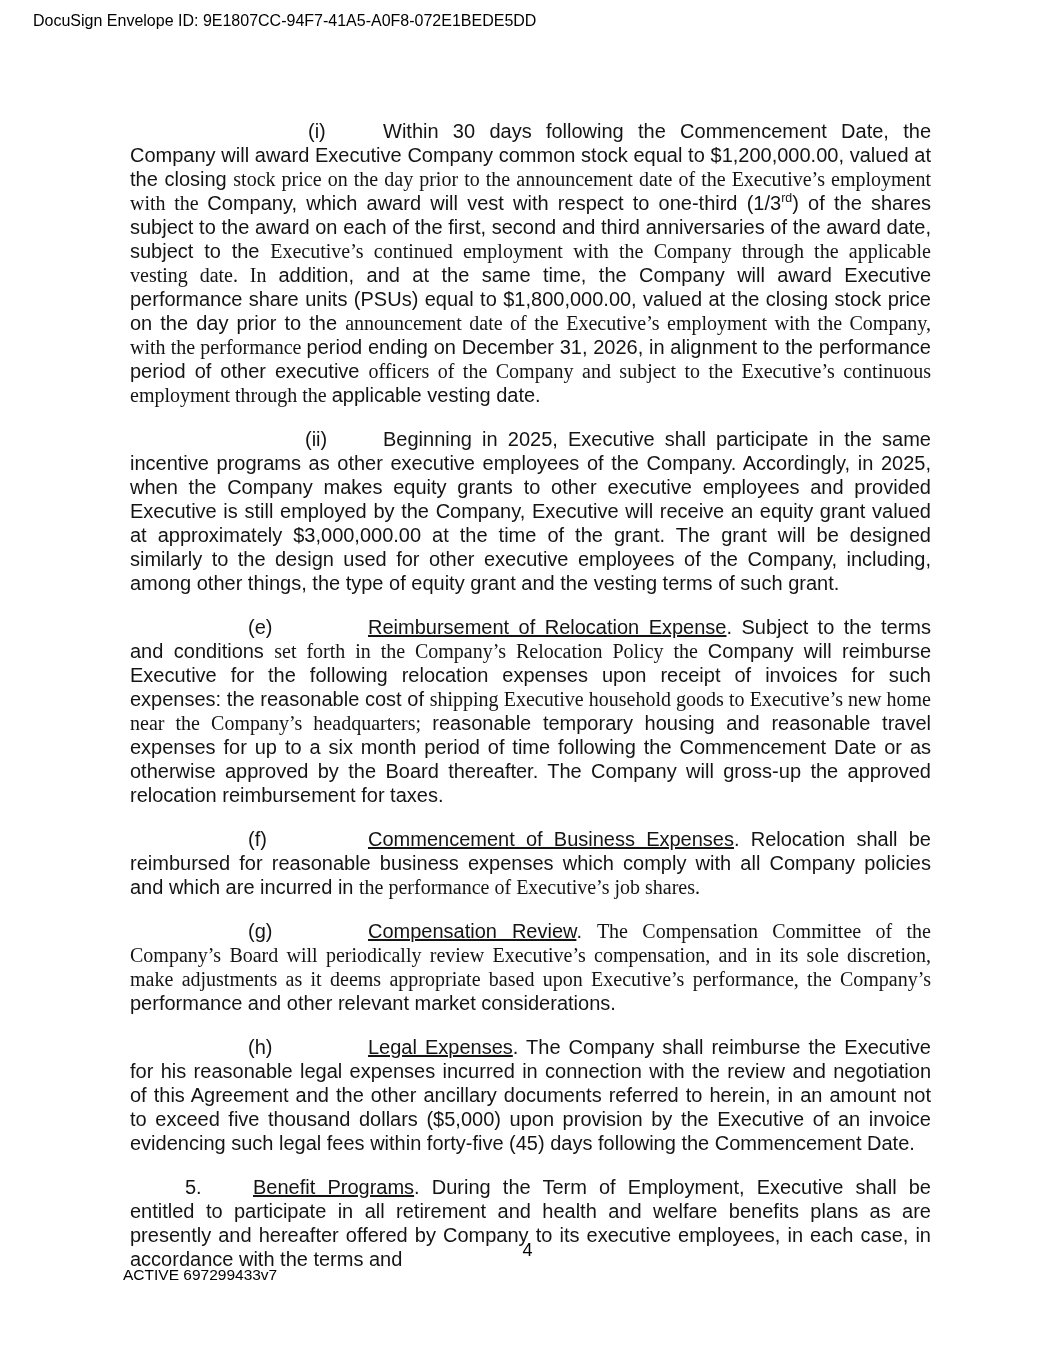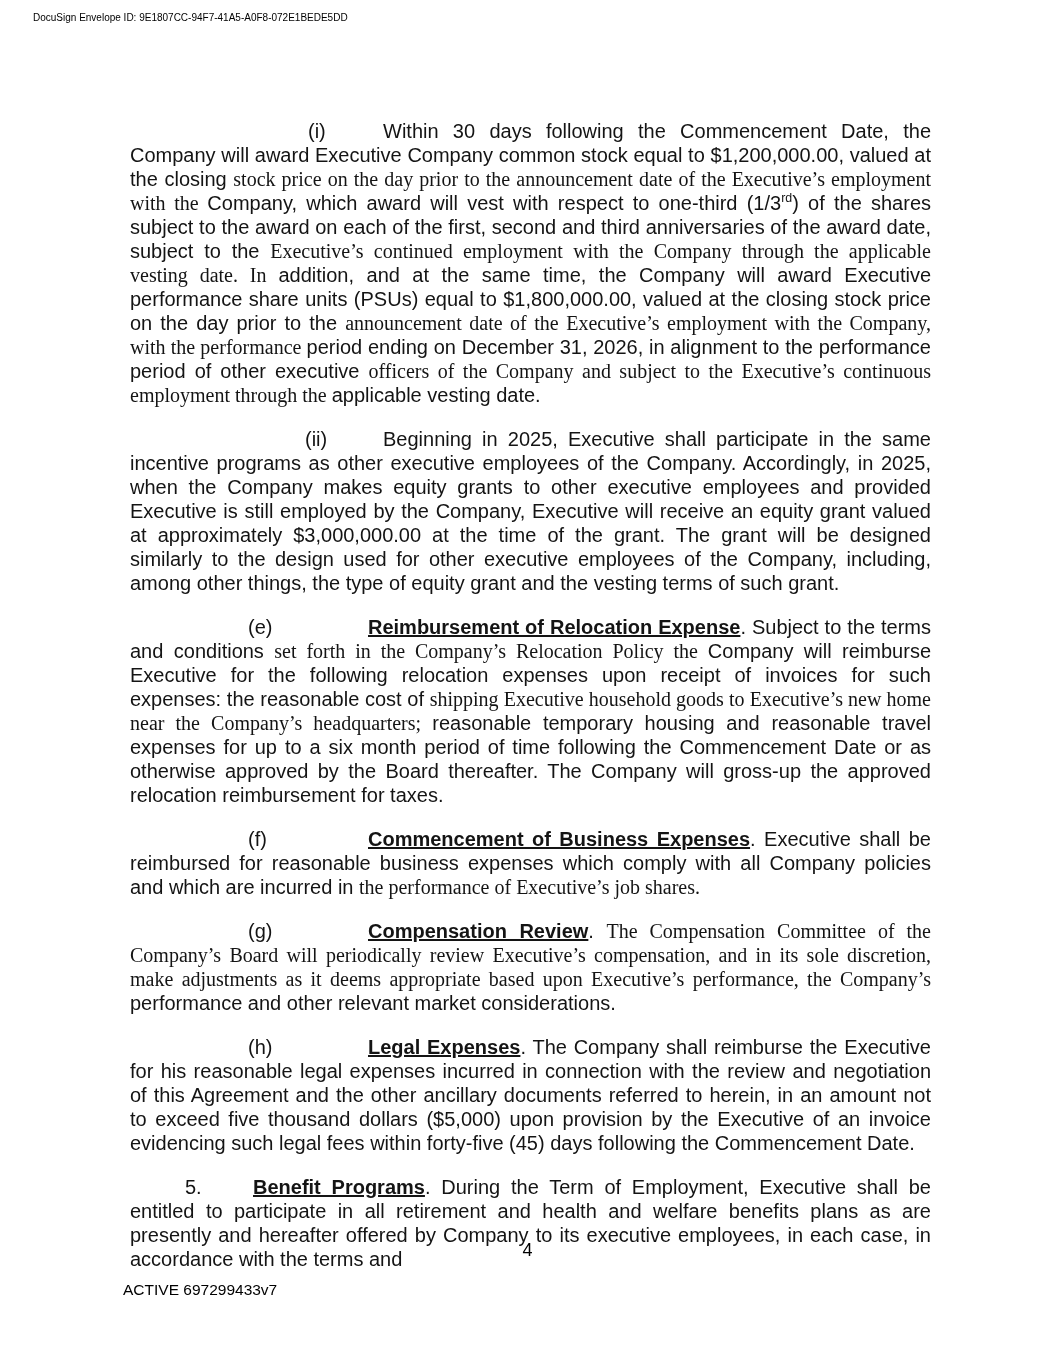--- a/index.html
+++ b/index.html
@@ -7,68 +7,67 @@
     width: 1055px; height: 1365px;
     background: #ffffff;
     color: #141414;
     position: relative;
     font-family: "Liberation Sans", sans-serif;
     overflow: hidden;
   }
   .ds-header {
     position: absolute;
     left: 33px; top: 12px;
-    font-size: 10px;
+    font-size: 16px;
     color: #000000;
     font-family: "Liberation Sans", sans-serif;
   }
   .doc-body {
     position: absolute;
     left: 130px; top: 119px;
     width: 801px;
     text-align: justify;
     font-size: 20px;
     line-height: 24px;
   }
   .doc-body p { margin: 0 0 20px 0; }
   .plabel {
     display: inline-block;
     text-align: left;
     font-family: "Liberation Sans", sans-serif;
   }
   .sans  { font-family: "Liberation Sans", sans-serif; }
   .serif { font-family: "Liberation Serif", serif; }
-  .u     { text-decoration: underline; font-weight: bold; }
+  .u     { text-decoration: underline; }
   .sup   { vertical-align: super; font-size: 0.62em; line-height: 0; }
   .page-number {
     position: absolute;
     left: 0; top: 1240px;
     width: 1055px;
     text-align: center;
     font-size: 18px;
     color: #000;
   }
   .doc-id {
     position: absolute;
     left: 123px; top: 1266px;
     font-size: 15.5px;
     color: #000;
-    margin-top: 15px;
   }
 </style>
 </head>
 <body>
 
 <div class="ds-header">DocuSign Envelope ID: 9E1807CC-94F7-41A5-A0F8-072E1BEDE5DD</div>
 
 <div class="doc-body">
     <p><span class="plabel" style="margin-left: 178px; width: 75px;">(i)</span><span class="sans">Within 30 days following the Commencement Date, the Company will award Executive Company common stock  equal to $1,200,000.00, valued at the closing </span><span class="serif">stock price on the day prior to the announcement date of the Executive’s employment with the </span><span class="sans">Company, which award will vest with respect to one-third (1/3</span><span class="sans sup">rd</span><span class="sans">) of the shares subject to the award on each of the first, second and third anniversaries of the award date, subject to the </span><span class="serif">Executive’s continued employment with the Company through the applicable vesting date.  In </span><span class="sans">addition, and at the same time, the Company will award Executive performance share units (PSUs) equal to $1,800,000.00, valued at the closing stock price on the day prior to the </span><span class="serif">announcement date of the Executive’s employment with the Company, with the performance </span><span class="sans">period ending on December 31, 2026, in alignment to the performance period of other executive </span><span class="serif">officers of the Company and subject to the Executive’s continuous employment through the </span><span class="sans">applicable vesting date.</span></p>
     <p><span class="plabel" style="margin-left: 175px; width: 78px;">(ii)</span><span class="sans">Beginning in 2025, Executive shall participate in the same incentive programs as other executive employees of the Company. Accordingly, in 2025, when the Company makes equity grants to other executive employees and provided Executive is still employed by the Company, Executive will receive an equity grant valued at approximately $3,000,000.00 at the time of the grant.  The grant will be designed similarly to the design used for other executive employees of the Company, including, among other things, the type of equity grant and the vesting terms of such grant.</span></p>
     <p><span class="plabel" style="margin-left: 118px; width: 120px;">(e)</span><span class="sans u">Reimbursement of Relocation Expense</span><span class="sans">.  Subject to the terms and conditions </span><span class="serif">set forth in the Company’s Relocation Policy the </span><span class="sans">Company will reimburse Executive for the following relocation expenses upon receipt of invoices for such expenses: the reasonable cost of </span><span class="serif">shipping Executive household goods to Executive’s new home near the Company’s headquarters; </span><span class="sans">reasonable temporary housing and reasonable travel expenses for up to a six month period of time following the Commencement Date or as otherwise approved by the Board thereafter.  The Company will gross-up the approved relocation reimbursement for taxes.</span></p>
-    <p><span class="plabel" style="margin-left: 118px; width: 120px;">(f)</span><span class="sans u">Commencement of Business Expenses</span><span class="sans">.  Executive shall be reimbursed for reasonable business expenses which comply with all Company policies and which are incurred in </span><span class="serif">the performance of Executive’s job shares.</span></p>
+    <p><span class="plabel" style="margin-left: 118px; width: 120px;">(f)</span><span class="sans u">Commencement of Business Expenses</span><span class="sans">.  Relocation shall be reimbursed for reasonable business expenses which comply with all Company policies and which are incurred in </span><span class="serif">the performance of Executive’s job shares.</span></p>
     <p><span class="plabel" style="margin-left: 118px; width: 120px;">(g)</span><span class="sans u">Compensation Review</span><span class="sans">.  </span><span class="serif">The Compensation Committee of the Company’s Board will periodically review Executive’s compensation, and in its sole discretion, make adjustments as it deems appropriate based upon Executive’s performance, the Company’s </span><span class="sans">performance and other relevant market considerations.</span></p>
     <p><span class="plabel" style="margin-left: 118px; width: 120px;">(h)</span><span class="sans u">Legal Expenses</span><span class="sans">. The Company shall reimburse the Executive for his reasonable legal expenses incurred in connection with the review and negotiation of this Agreement and the other ancillary documents referred to herein, in an amount not to exceed five thousand dollars ($5,000) upon provision by the Executive of an invoice evidencing such legal fees within forty-five (45) days following the Commencement Date.</span></p>
     <p><span class="plabel" style="margin-left: 55px; width: 68px;">5.</span><span class="sans u">Benefit Programs</span><span class="sans">.  During the Term of Employment, Executive shall be entitled to participate in all retirement and health and welfare benefits plans as are presently and hereafter offered by Company to its executive employees, in each case, in accordance with the terms and</span></p>
   </div>
 
 <div class="page-number">4</div>
 
 <div class="doc-id">ACTIVE 697299433v7</div>
 
 </body></html>

